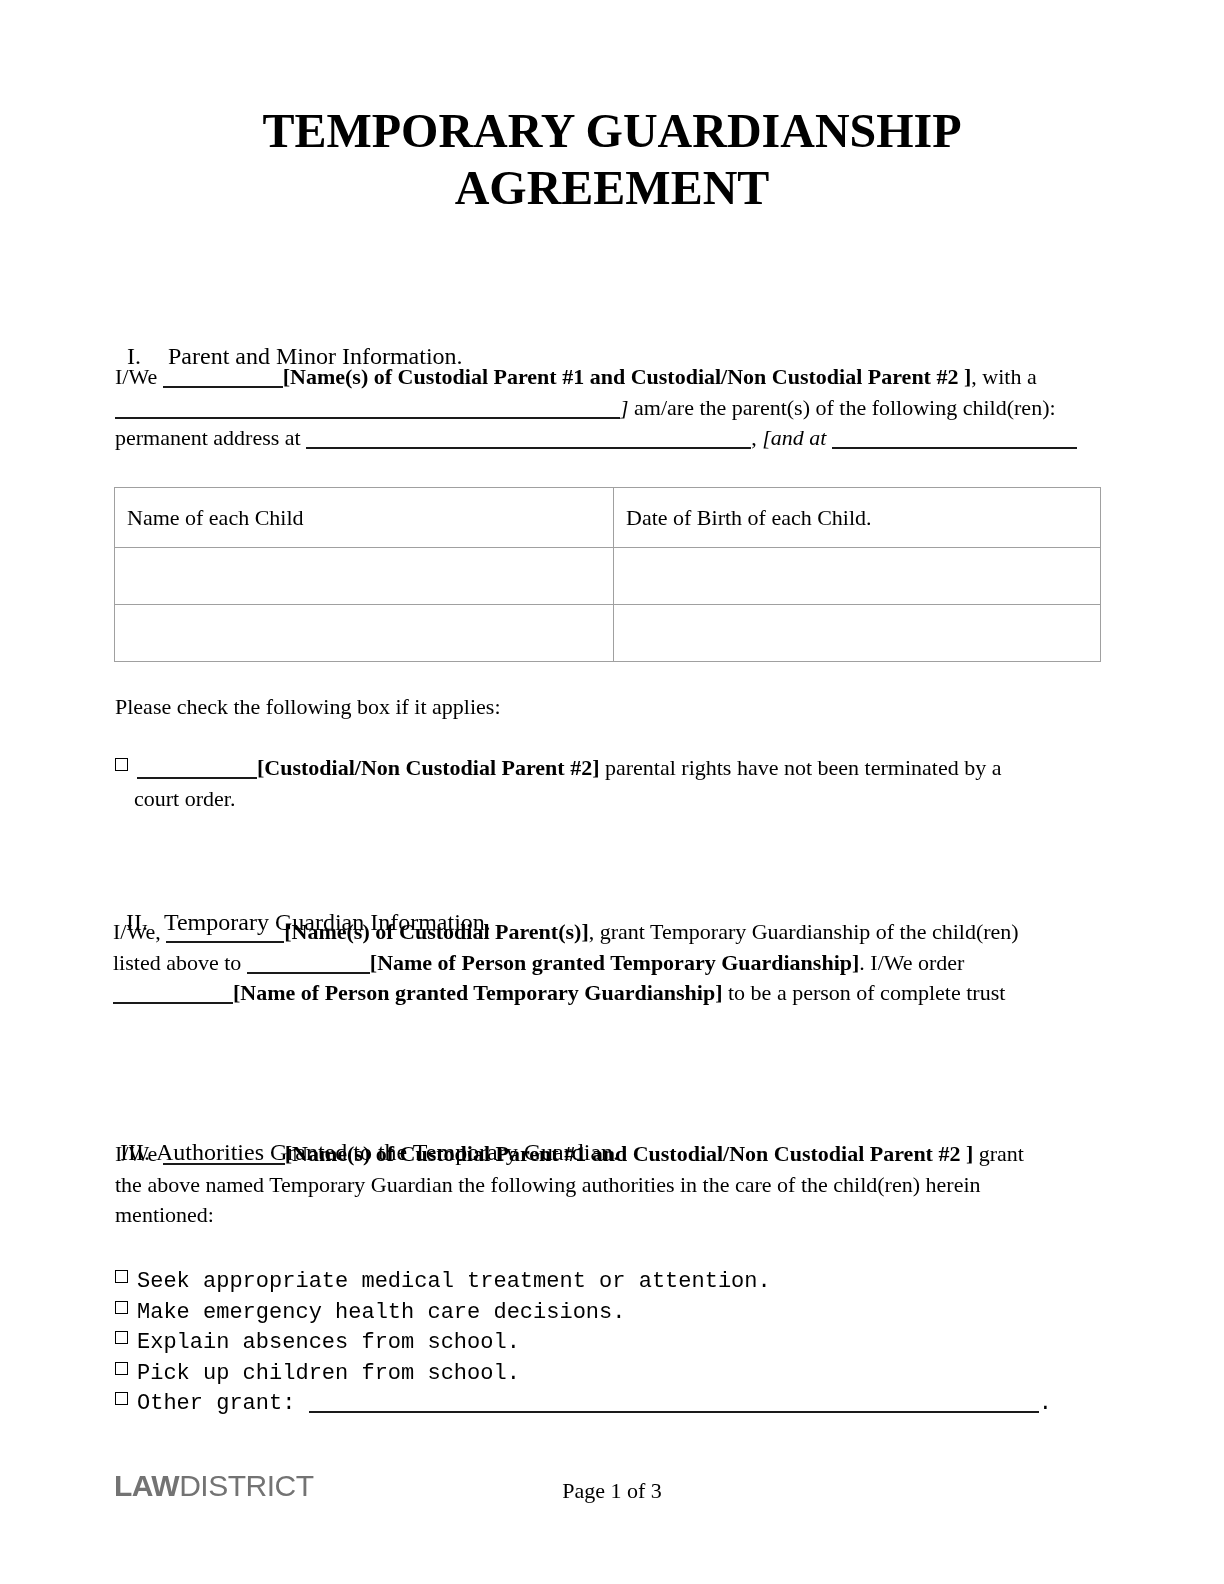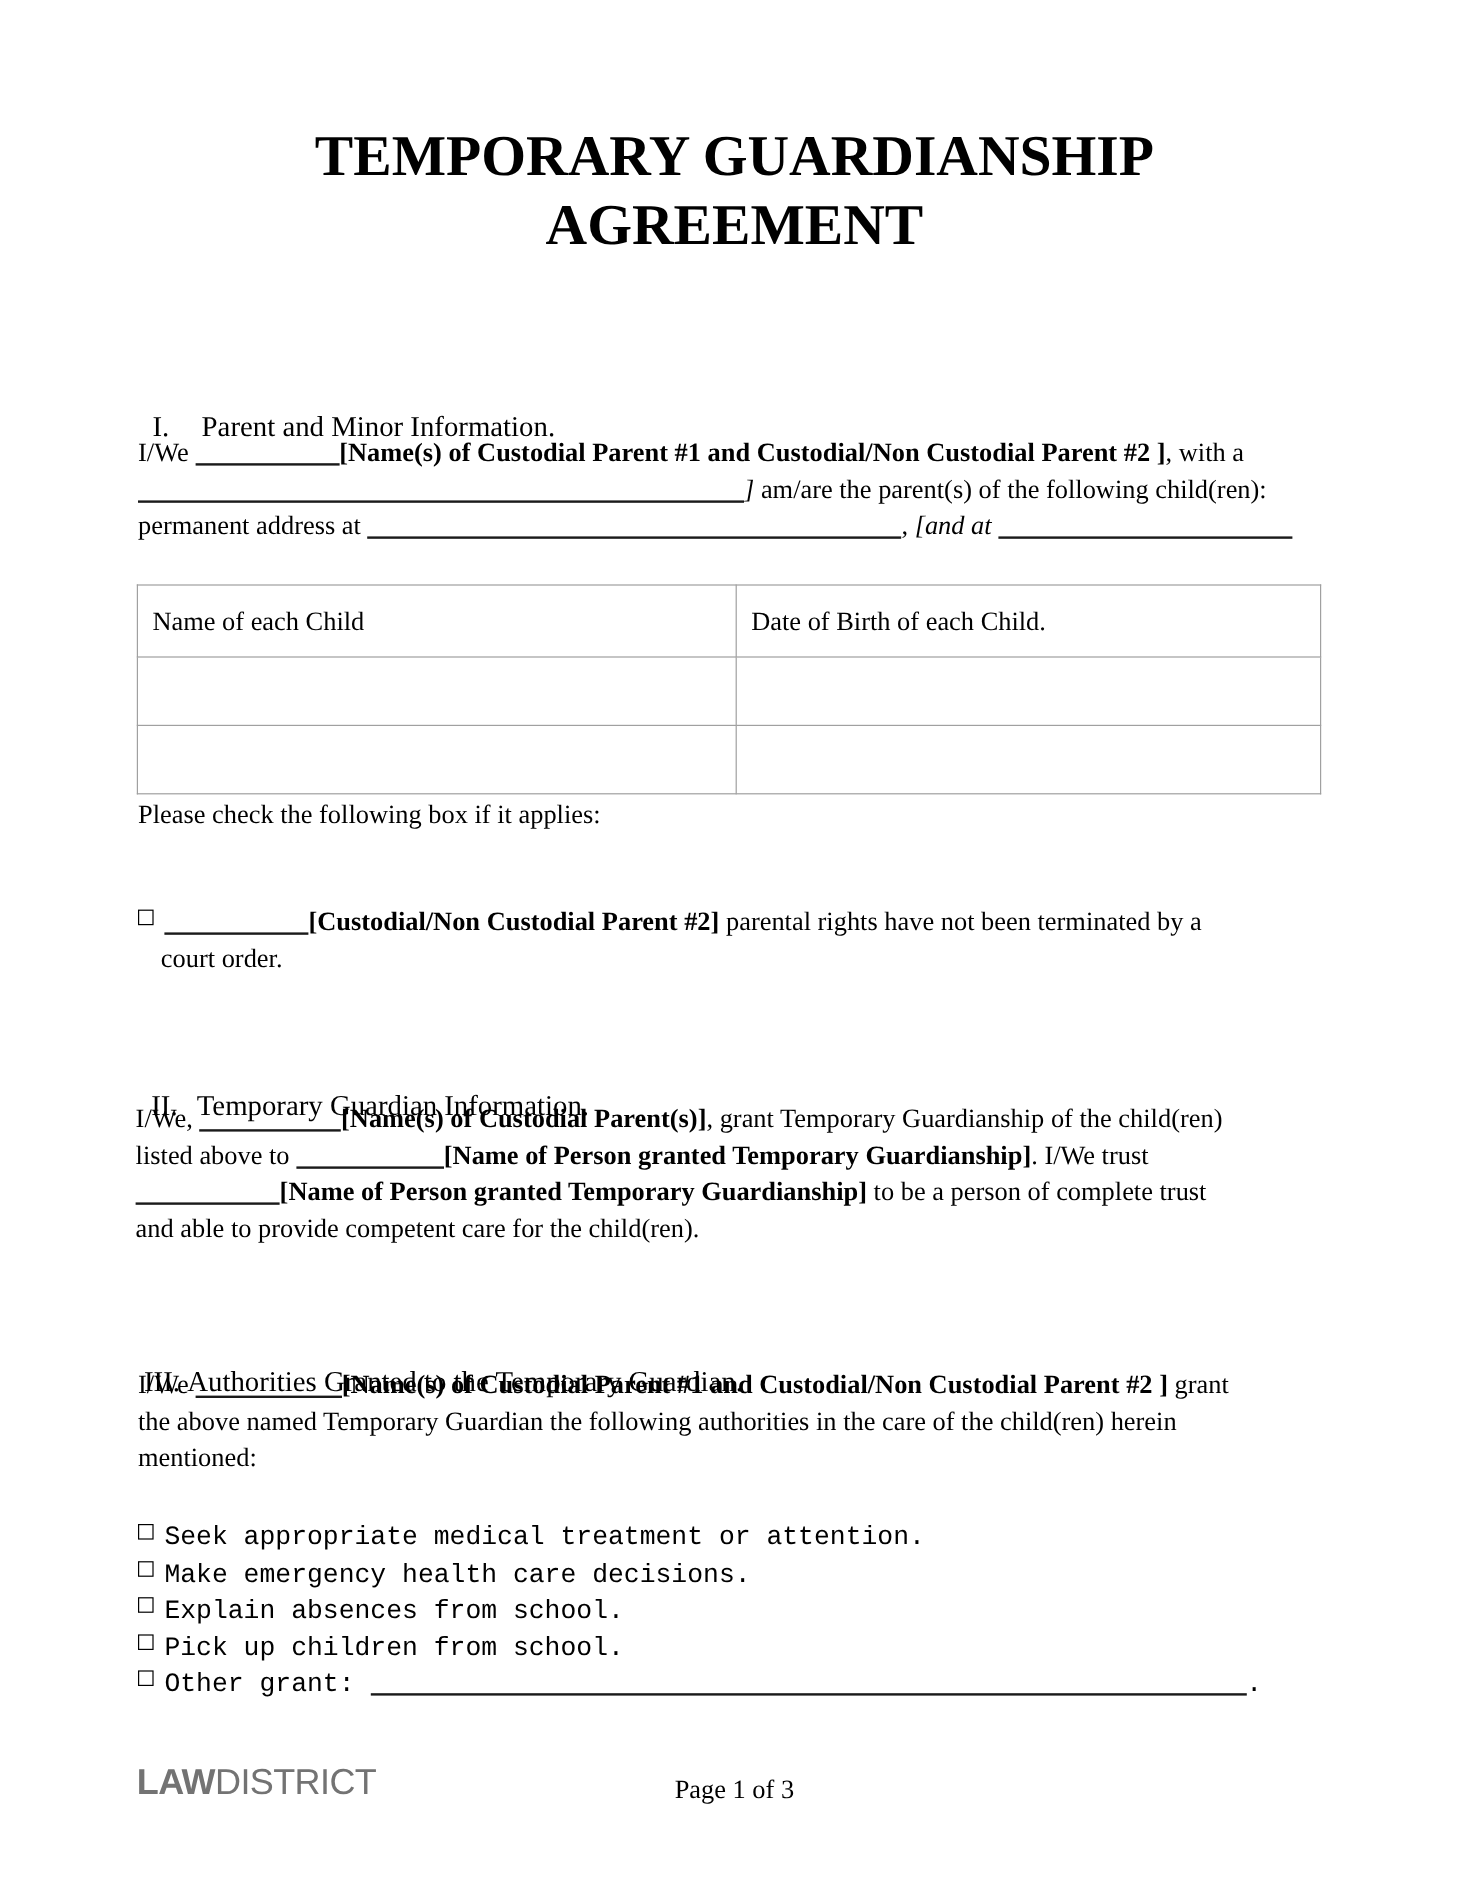--- a/index.html
+++ b/index.html
@@ -70,36 +70,35 @@
       <td></td>
       <td></td>
     </tr>
     <tr class="erow">
       <td></td>
       <td></td>
     </tr>
   </tbody>
 </table>
 
-<div class="abs tline" style="left:115px; top:664px;">Please check the following box if it applies:</div>
+<div class="abs tline" style="left:115px; top:692px;">Please check the following box if it applies:</div>
 
 <div class="abs check-wrap" style="left:115px; top:753px;">
     <div class="tline"><span class="cbx"></span><span class="blank" style="width: 120px;"></span><span class="b">[Custodial/Non Custodial Parent #2]</span><span> parental rights have not been terminated by a</span></div>
     <div class="tline"><span>court order.</span></div>
   </div>
 
 <div class="abs heading" style="left:114px; top:877px;">
   <span>II.</span><span class="hgap g2"></span><span>Temporary Guardian Information.</span>
 </div>
 
 <div class="abs" style="left:113px; top:917px;">
     <div class="tline"><span>I/We, </span><span class="blank" style="width: 118px;"></span><span class="b">[Name(s) of Custodial Parent(s)]</span><span>, grant Temporary Guardianship of the child(ren)</span></div>
-    <div class="tline"><span>listed above to </span><span class="blank" style="width: 123px;"></span><span class="b">[Name of Person granted Temporary Guardianship]</span><span>. I/We trust</span></div>
+    <div class="tline"><span>listed above to </span><span class="blank" style="width: 123px;"></span><span class="b">[Name of Person granted Temporary Guardianship]</span><span>. I/We order</span></div>
     <div class="tline"><span class="blank" style="width: 120px;"></span><span class="b">[Name of Person granted Temporary Guardianship]</span><span> to be a person of complete trust</span></div>
-    <div class="tline"><span>and able to provide competent care for the child(ren).</span></div>
   </div>
 
 <div class="abs heading" style="left:108px; top:1107px;">
   <span>III.</span><span class="hgap g3"></span><span>Authorities Granted to the Temporary Guardian.</span>
 </div>
 
 <div class="abs" style="left:115px; top:1139px;">
     <div class="tline"><span>I/We </span><span class="blank" style="width: 122px;"></span><span class="b">[Name(s) of Custodial Parent #1 and Custodial/Non Custodial Parent #2 ]</span><span> grant</span></div>
     <div class="tline"><span>the above named Temporary Guardian the following authorities in the care of the child(ren) herein</span></div>
     <div class="tline"><span>mentioned:</span></div>

